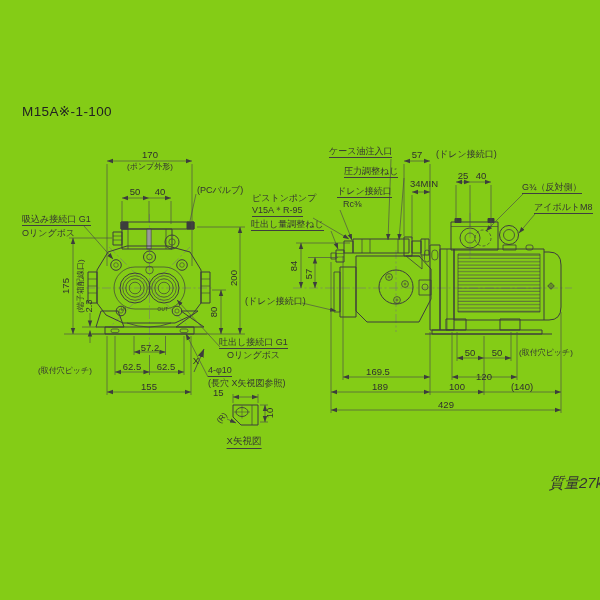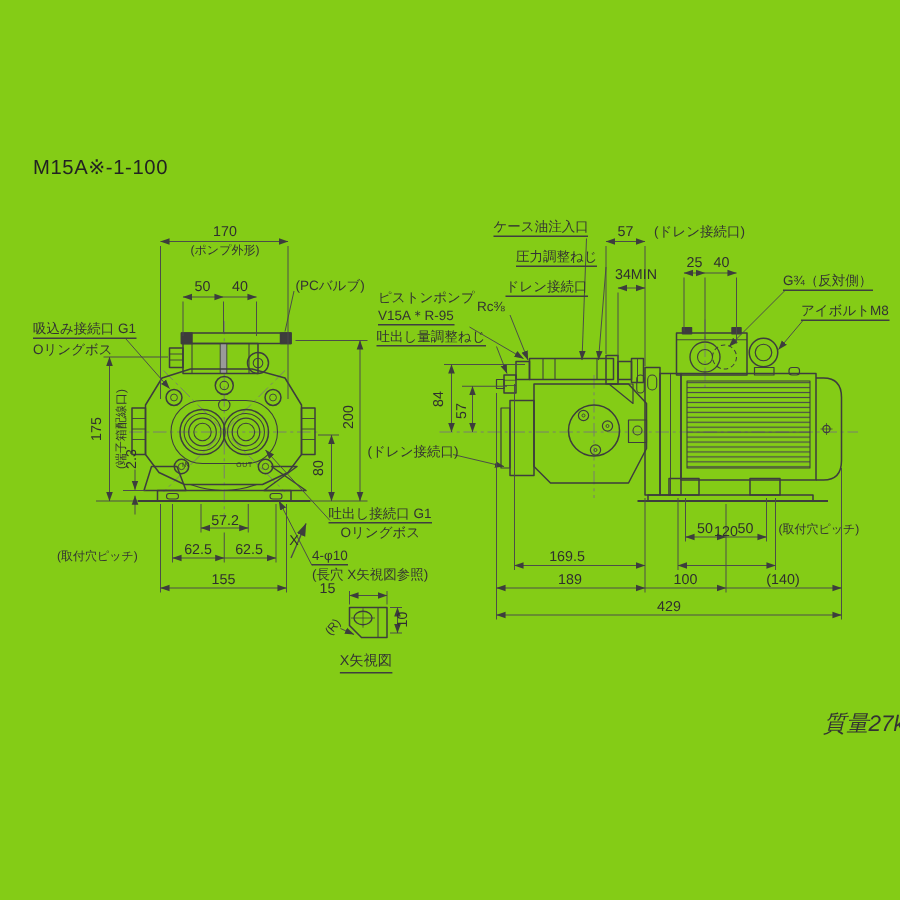--- a/index.html
+++ b/index.html
@@ -320,38 +320,38 @@
   <div class="lbl sm" style="left:38px;top:366px;">(取付穴ピッチ)</div>
 
   <div class="lbl dim" style="left:213px;top:388px;">15</div>
   <div class="lbl dim rot" style="left:270px;top:413px;">10</div>
   <div class="lbl sm rot45" style="left:222px;top:418px;">(R)</div>
   <div class="lbl ul ctr" style="left:244px;top:436px;font-size:9.5px;">X矢視図</div>
 
   <div class="lbl ul" style="left:329px;top:146px;">ケース油注入口</div>
   <div class="lbl ul" style="left:344px;top:166px;">圧力調整ねじ</div>
   <div class="lbl ul" style="left:337px;top:186px;">ドレン接続口</div>
-  <div class="lbl" style="left:318px;top:199px;">Rc⅜</div>
+  <div class="lbl" style="left:343px;top:199px;">Rc⅜</div>
   <div class="lbl dim ctr" style="left:417px;top:150px;">57</div>
   <div class="lbl" style="left:436px;top:149px;">(ドレン接続口)</div>
   <div class="lbl dim ctr" style="left:424px;top:179px;">34MIN</div>
   <div class="lbl dim ctr" style="left:463px;top:171px;">25</div>
   <div class="lbl dim ctr" style="left:481px;top:171px;">40</div>
   <div class="lbl ul" style="left:522px;top:182px;">G¾（反対側）</div>
   <div class="lbl ul" style="left:534px;top:202px;">アイボルトM8</div>
   <div class="lbl" style="left:252px;top:193px;">ピストンポンプ</div>
   <div class="lbl ul" style="left:252px;top:205px;">V15A＊R-95</div>
   <div class="lbl ul" style="left:251px;top:219px;">吐出し量調整ねじ</div>
   <div class="lbl dim rot" style="left:294px;top:266px;">84</div>
   <div class="lbl dim rot" style="left:309px;top:274px;">57</div>
   <div class="lbl" style="left:245px;top:296px;">(ドレン接続口)</div>
   <div class="lbl dim ctr" style="left:470px;top:348px;">50</div>
   <div class="lbl dim ctr" style="left:497px;top:348px;">50</div>
   <div class="lbl sm" style="left:519px;top:348px;">(取付穴ピッチ)</div>
   <div class="lbl dim ctr" style="left:378px;top:367px;">169.5</div>
-  <div class="lbl dim ctr" style="left:484px;top:350px;text-align:right;">120</div>
+  <div class="lbl dim ctr" style="left:484px;top:372px;text-align:right;">120</div>
   <div class="lbl dim ctr" style="left:380px;top:382px;">189</div>
   <div class="lbl dim ctr" style="left:457px;top:382px;">100</div>
   <div class="lbl dim ctr" style="left:522px;top:382px;">(140)</div>
   <div class="lbl dim ctr" style="left:446px;top:400px;">429</div>
 
   <div class="lbl" style="left:549px;top:474px;font-size:15px;font-style:italic;">質量27kg</div>
 </div>
 
 </body></html>

